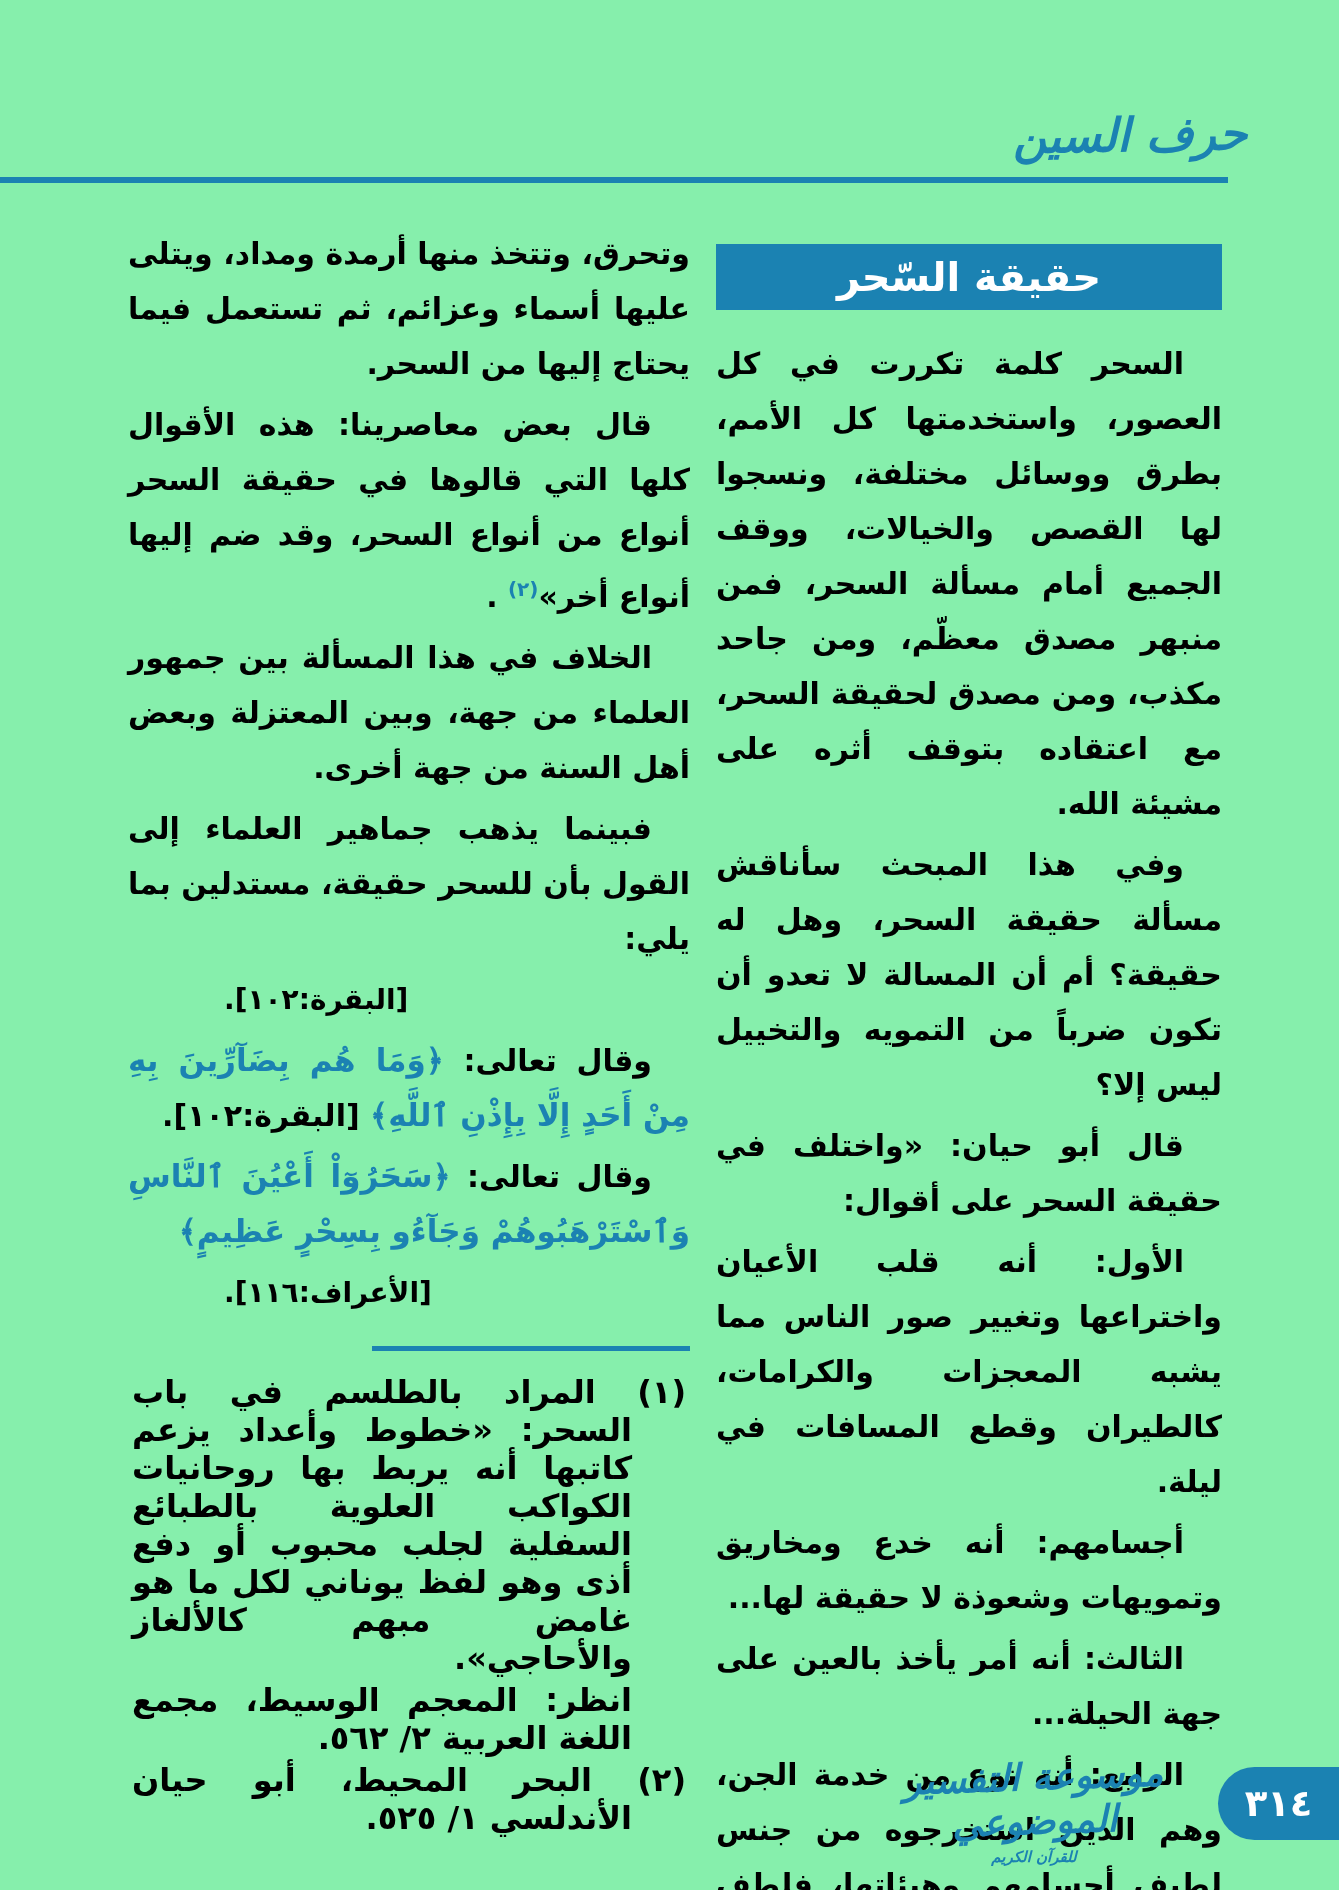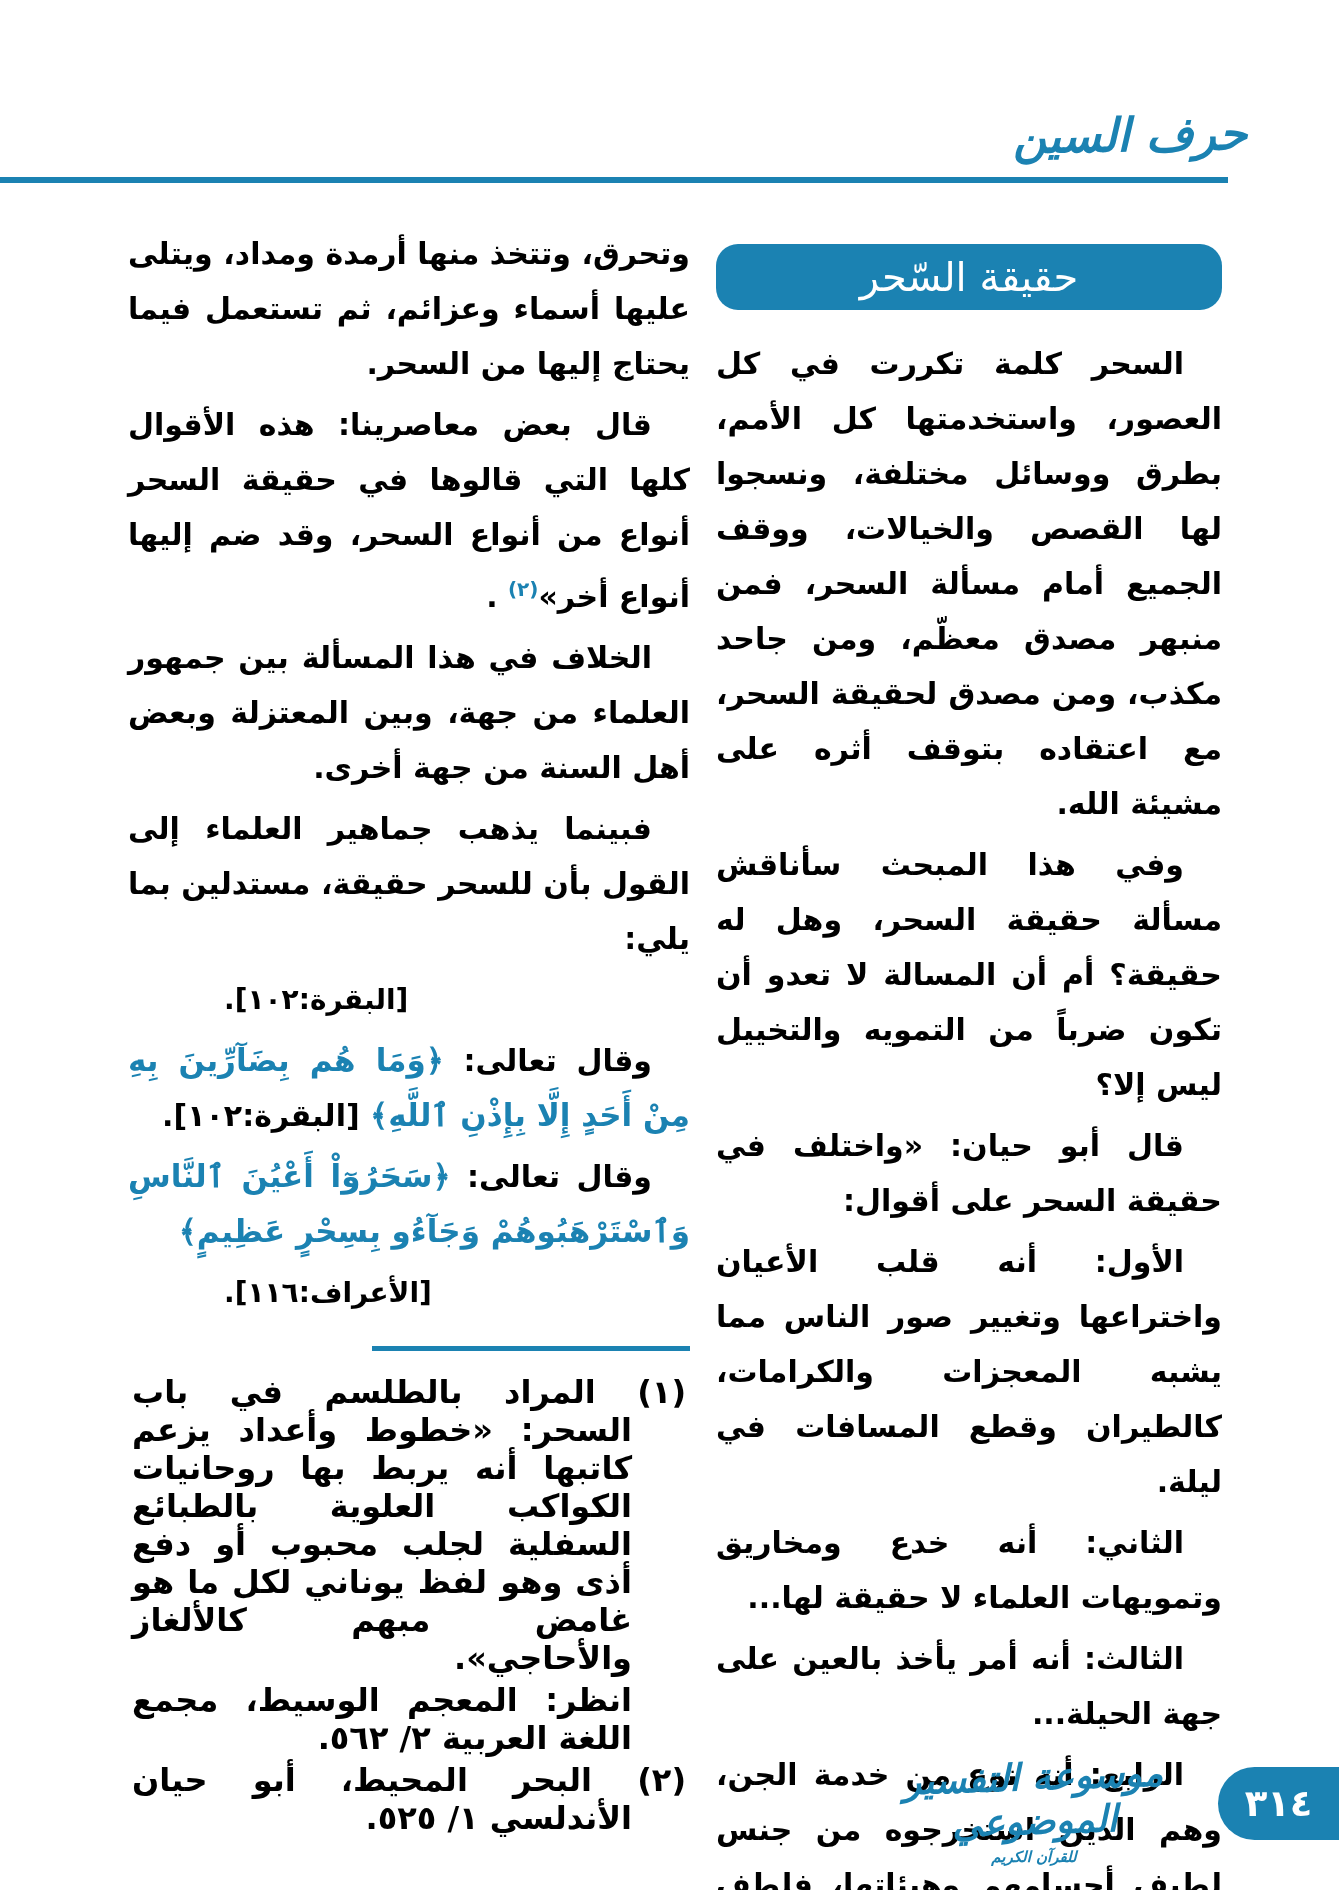--- a/index.html
+++ b/index.html
@@ -1,17 +1,17 @@
 <!DOCTYPE html>
 <html lang="ar" dir="rtl"><head>
 <meta charset="utf-8">
 <style>
   html,body{margin:0;padding:0;background:#e8e8e8;}
   .page{
-    position:relative; width:1339px; height:1890px; background:#ffffff;
+    position:relative; width:1339px; height:1890px; background:#86efac;
     margin:0 auto; overflow:hidden; direction:rtl;
     font-family:"DejaVu Sans", sans-serif;
   }
   
   .chapter-title{
     position:absolute; top:108px; right:92px;
     font-size:46px; font-weight:bold; font-style:italic;
     color:var(--accent); transform:rotate(-1deg);
     white-space:nowrap;
   }
@@ -19,21 +19,21 @@
     position:absolute; top:177px; left:0; width:1228px; height:6px;
     background:var(--accent);
   }
   
   .col{position:absolute; text-align:justify;}
   .col-right{top:244px; right:117px; width:506px;}
   .col-left{top:226px; left:128px; width:562px;}
   .section-title{
     margin:0 0 26px 0; height:66px; line-height:66px;
     background:var(--accent); color:#ffffff; text-align:center;
-    font-size:40px; font-weight:normal;border-radius:22px;
+    font-size:40px; font-weight:bold;
   }
   .para{
     margin:0 0 6px 0; font-size:30px; font-weight:bold; color:#000;
     line-height:55px; text-align:justify;
   }
   .para.indent{text-indent:38px;}
   .ref-line{
     margin:0 0 6px 0; font-size:28px; font-weight:bold; color:#000;
     line-height:55px; text-align:left; padding-left:96px;
   }
@@ -77,21 +77,21 @@
   <div class="chapter-title">حرف السين</div>
   <div class="head-rule"></div>
 
   <section class="col col-right">
     <h2 class="section-title">حقيقة السّحر</h2>
     <div id="right-blocks">
         <p class="para indent"><span class="seg-t">السحر كلمة تكررت في كل العصور، واستخدمتها كل الأمم، بطرق ووسائل مختلفة، ونسجوا لها القصص والخيالات، ووقف الجميع أمام مسألة السحر، فمن منبهر مصدق معظّم، ومن جاحد مكذب، ومن مصدق لحقيقة السحر، مع اعتقاده بتوقف أثره على مشيئة الله.</span></p>
         <p class="para indent"><span class="seg-t">وفي هذا المبحث سأناقش مسألة حقيقة السحر، وهل له حقيقة؟ أم أن المسالة لا تعدو أن تكون ضرباً من التمويه والتخييل ليس إلا؟</span></p>
         <p class="para indent"><span class="seg-t">قال أبو حيان: «واختلف في حقيقة السحر على أقوال:</span></p>
         <p class="para indent"><span class="seg-t">الأول: أنه قلب الأعيان واختراعها وتغيير صور الناس مما يشبه المعجزات والكرامات، كالطيران وقطع المسافات في ليلة.</span></p>
-        <p class="para indent"><span class="seg-t">الثاني: أنه خدع ومخاريق وتمويهات العلماء لا حقيقة لها...</span></p>
+        <p class="para indent"><span class="seg-t">أجسامهم: أنه خدع ومخاريق وتمويهات وشعوذة لا حقيقة لها...</span></p>
         <p class="para indent"><span class="seg-t">الثالث: أنه أمر يأخذ بالعين على جهة الحيلة...</span></p>
         <p class="para indent"><span class="seg-t">الرابع: أنه نوع من خدمة الجن، وهم الذين استخرجوه من جنس لطيف أجسامهم وهيئاتها، فلطف ودق وخفي.</span></p>
       </div>
   </section>
 
   <section class="col col-left">
     <div id="left-blocks">
         <p class="para"><span class="seg-t">وتحرق، وتتخذ منها أرمدة ومداد، ويتلى عليها أسماء وعزائم، ثم تستعمل فيما يحتاج إليها من السحر.</span></p>
         <p class="para indent"><span class="seg-t">قال بعض معاصرينا: هذه الأقوال كلها التي قالوها في حقيقة السحر أنواع من أنواع السحر، وقد ضم إليها أنواع أخر»</span><span class="seg-fn">(٢)</span><span class="seg-t"> .</span></p>
         <p class="para indent"><span class="seg-t">الخلاف في هذا المسألة بين جمهور العلماء من جهة، وبين المعتزلة وبعض أهل السنة من جهة أخرى.</span></p>

